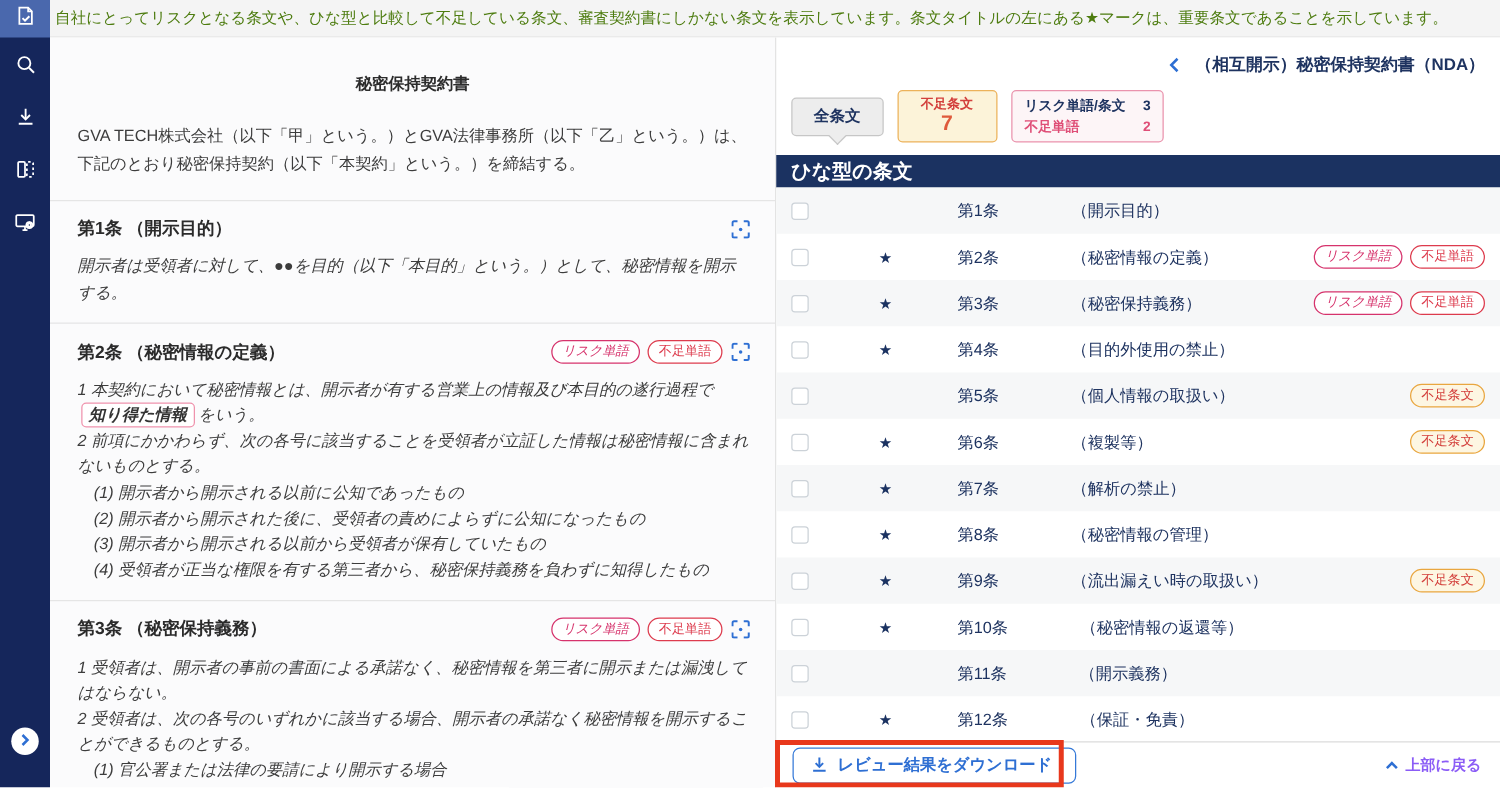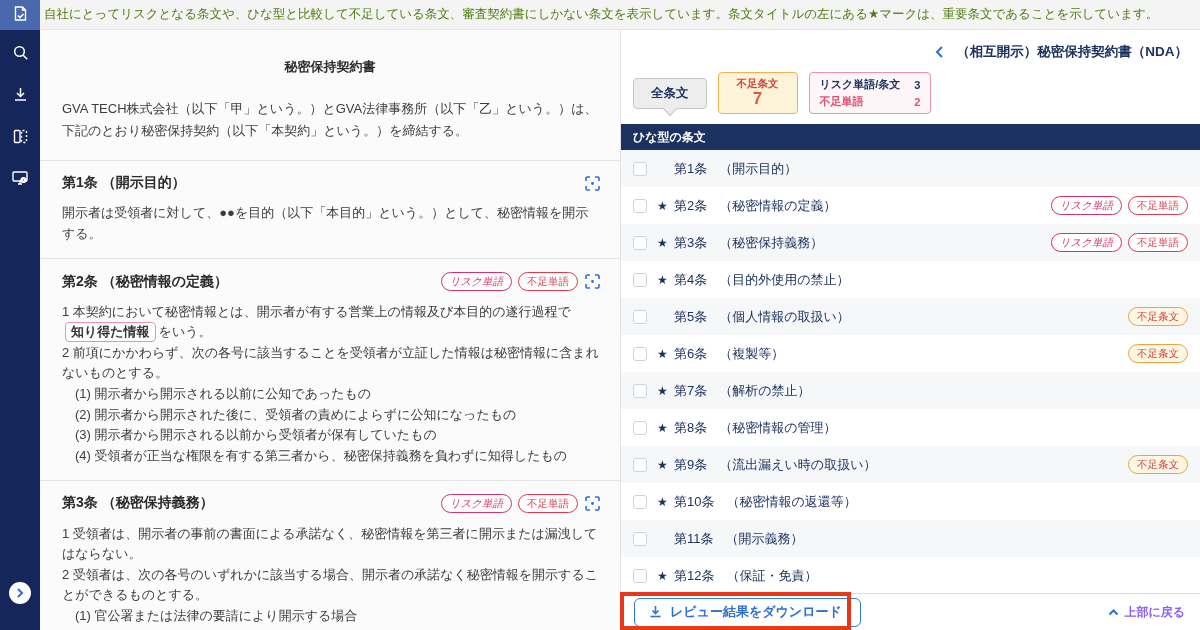--- a/index.html
+++ b/index.html
@@ -19,21 +19,21 @@
   
   .doc-panel { position:absolute; left:40px; top:30px; width:580px; height:600px; background:#fbfbfc; overflow:hidden; }
   .doc-title { text-align:center; font-size:13px; font-weight:bold; color:#2c2c2c; margin-top:28px; }
   .doc-intro { margin:22px 22px 0; font-size:13px; color:#3c3c3c; line-height:1.7; }
   .doc-section { border-top:1px solid #e5e5e5; padding:13px 20px 14px 22px; }
   .doc-section.first { margin-top:18px; }
   .sec-head { display:flex; align-items:center; }
   .sec-title { font-size:14px; font-weight:bold; color:#2b2b2b; }
   .sec-right { margin-left:auto; display:flex; align-items:center; gap:6px; }
   .sec-body { margin-top:11px; font-size:13px; color:#3c3c3c; line-height:1.58; }
-  .sec-body p { margin:0; }
+  .sec-body p { margin:0;font-style:italic; }
   .sub-item { padding-left:13px; }
   .term { display:inline-block; border:1.5px solid #ef93ad; border-radius:4px; background:#fff; padding:0 5px; margin:0 3px; font-weight:bold; color:#333; line-height:1.35; }
 
   
   .badge { font-size:10.5px; border-radius:999px; padding:1.5px 8px; background:#fff; line-height:1.3; white-space:nowrap; }
   .badge.risk { color:#d6336c; border:1px solid #d6336c;font-style:italic; }
   .badge.missw { color:#dd3b4d; border:1px solid #dd3b4d; }
   .badge.missc { color:#d3403c; border:1px solid #e9a63f; background:#fdf6e2; }
 
   .focus-btn { width:16px; height:16px; cursor:pointer; display:flex; align-items:center; justify-content:center; }
@@ -48,23 +48,23 @@
   .tab-all::after { content:""; position:absolute; left:50%; bottom:-6px; width:9px; height:9px; background:#ededed; border-right:1px solid #c6c6c6; border-bottom:1px solid #c6c6c6; transform:translateX(-50%) rotate(45deg); }
   .tab-missing { background:#fcf3d9; border:1px solid #ecb25b; border-radius:4px; height:42px; min-width:80px; display:flex; flex-direction:column; align-items:center; justify-content:center; cursor:pointer; }
   .tab-missing .lab { font-size:10.5px; font-weight:bold; color:#d3403c; line-height:1.2; }
   .tab-missing .num { font-size:17px; font-weight:bold; color:#df5a3c; line-height:1.1; }
   .tab-words { background:#fdf5f7; border:1px solid #ea93ad; border-radius:4px; height:42px; padding:4px 10px; display:flex; flex-direction:column; justify-content:space-between; gap:2px; cursor:pointer; }
   .tw-row { display:flex; align-items:center; gap:14px; font-size:11px; font-weight:bold; }
   .tw-row.r1 { color:#1e3360; }
   .tw-row.r2 { color:#df4e77; }
   .tw-row .cnt { margin-left:auto; }
 
-  .rp-listheader { background:#1b3261; color:#fff; font-weight:bold; font-size:12px; height:26px; display:flex; align-items:center; padding:0 12px;text-align:center; }
-
-  .row { height:37px; display:flex; align-items:center; padding:0 12px; font-size:13px; color:#1e3360; cursor:pointer; }
+  .rp-listheader { background:#1b3261; color:#fff; font-weight:bold; font-size:16px; height:26px; display:flex; align-items:center; padding:0 12px;text-align:center; }
+
+  .row { height:37px; display:flex; align-items:center; padding:0 12px; font-size:13px; color:#1e3360; cursor:pointer;gap:46px; }
   .row.alt { background:#f6f7f8; }
   .checkbox { width:14px; height:14px; border:1px solid #ccd2d8; border-radius:3px; background:#fff; margin-right:10px; flex:none; cursor:pointer; }
   .star { width:17px; flex:none; color:#1b3261; font-size:12px; line-height:1; }
   .clause-title { margin-left:12px; }
   .row-badges { margin-left:auto; display:flex; gap:6px; }
 
   .rp-footer { position:absolute; left:0; bottom:0; width:100%; height:37px; background:#fff; border-top:1px solid #dcdcdc; display:flex; align-items:center; justify-content:space-between; padding:0 15px 0 13px; }
   .dl-btn { display:flex; align-items:center; gap:8px; border:1px solid #3579d8; color:#2e6fd3; border-radius:6px; padding:4px 18px 5px 14px; font-size:13px; font-weight:bold; background:#fff; cursor:pointer; white-space:nowrap; }
   .back-top { color:#8b5cf6; font-size:12px; font-weight:bold; display:flex; align-items:center; gap:5px; cursor:pointer;text-align:center; }
 

